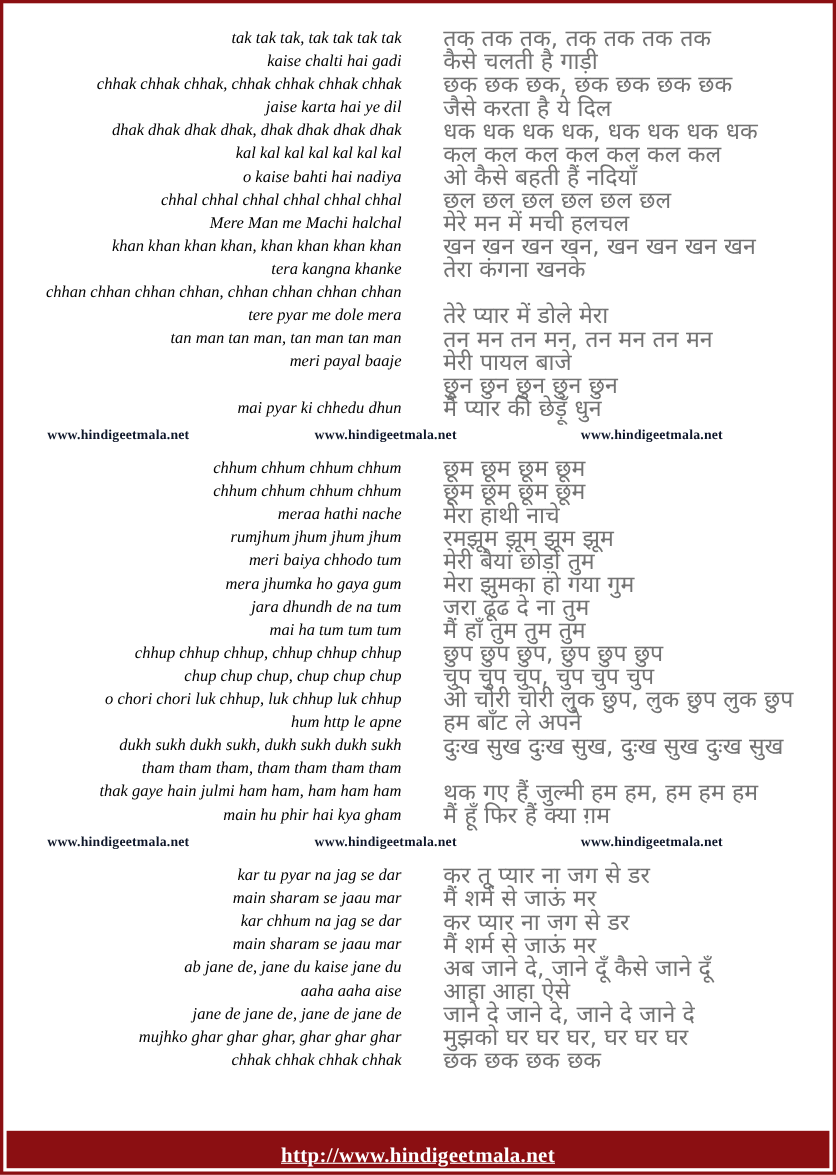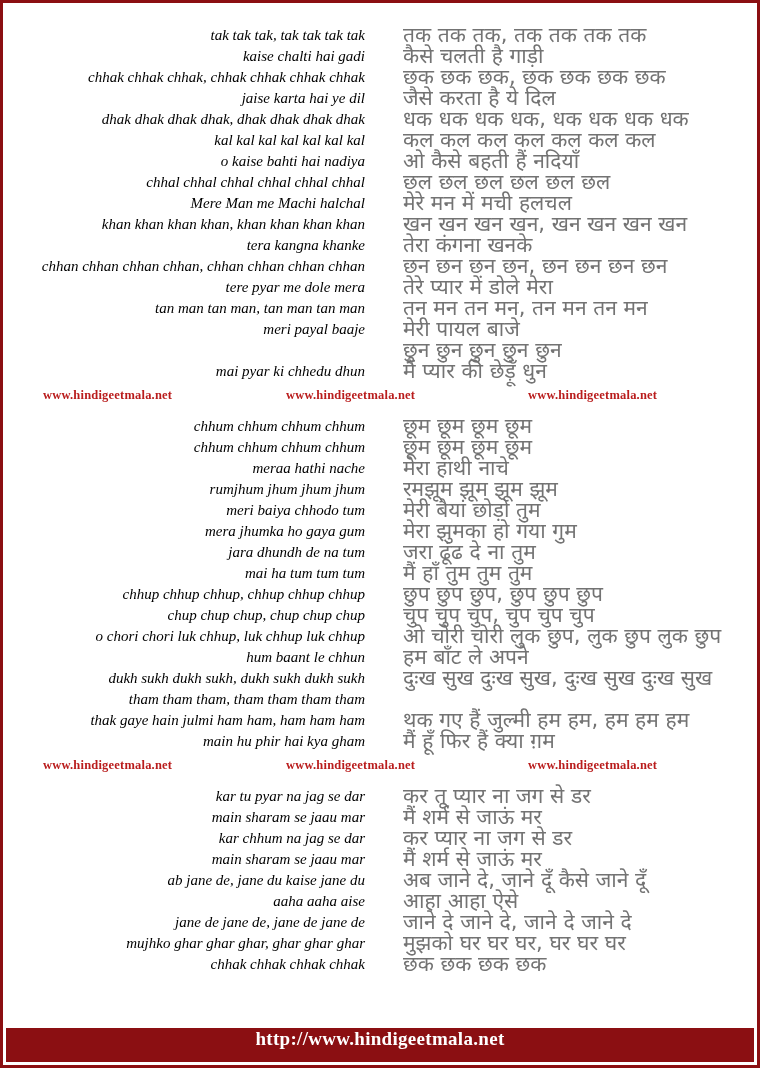--- a/index.html
+++ b/index.html
@@ -58,39 +58,40 @@
   }
   .watermark-row {
     position: relative;
     height: 34px;
   }
   .watermark {
     position: absolute;
     top: 6px;
     font-size: 12.5px;
     font-weight: bold;
-    color: #b91c1c;
+    color: #0f172a;
     letter-spacing: 0.2px;
     font-family: "Liberation Serif", serif;
     white-space: nowrap;
   }
   .wm1 { left: 40px; }
   .wm2 { left: 283px; }
   .wm3 { left: 525px; }
   .footer {
     position: absolute;
     left: 3px;
     right: 3px;
     bottom: 3px;
     height: 34px;
     background: #8b0f12;
     color: #ffffff;
     display: flex;
-    align-items: flex-start;
+    align-items: flex-end;
     justify-content: center;
+    text-decoration: underline;
   }
   .footer a, .footer span.url {
     color: #ffffff;
     font-size: 19px;
     font-weight: bold;
     font-family: "Liberation Serif", serif;
     text-decoration: none;
     letter-spacing: 0.3px;
   }
 </style>
@@ -141,21 +142,20 @@
       <div class="line">
         <span class="roman">khan khan khan khan, khan khan khan khan</span>
         <span class="devnagari">खन खन खन खन, खन खन खन खन</span>
       </div>
       <div class="line">
         <span class="roman">tera kangna khanke</span>
         <span class="devnagari">तेरा कंगना खनके</span>
       </div>
       <div class="line">
         <span class="roman">chhan chhan chhan chhan, chhan chhan chhan chhan</span>
-        <span class="devnagari">छन छन छन छन, छन छन छन छन</span>
       </div>
       <div class="line">
         <span class="roman">tere pyar me dole mera</span>
         <span class="devnagari">तेरे प्यार में डोले मेरा</span>
       </div>
       <div class="line">
         <span class="roman">tan man tan man, tan man tan man</span>
         <span class="devnagari">तन मन तन मन, तन मन तन मन</span>
       </div>
       <div class="line">
@@ -216,21 +216,21 @@
       </div>
       <div class="line">
         <span class="roman">chup chup chup, chup chup chup</span>
         <span class="devnagari">चुप चुप चुप, चुप चुप चुप</span>
       </div>
       <div class="line">
         <span class="roman">o chori chori luk chhup, luk chhup luk chhup</span>
         <span class="devnagari">ओ चोरी चोरी लुक छुप, लुक छुप लुक छुप</span>
       </div>
       <div class="line">
-        <span class="roman">hum baant le chhun</span>
+        <span class="roman">hum http le apne</span>
         <span class="devnagari">हम बाँट ले अपने</span>
       </div>
       <div class="line">
         <span class="roman">dukh sukh dukh sukh, dukh sukh dukh sukh</span>
         <span class="devnagari">दुःख सुख दुःख सुख, दुःख सुख दुःख सुख</span>
       </div>
       <div class="line">
         <span class="roman">tham tham tham, tham tham tham tham</span>
       </div>
       <div class="line">

